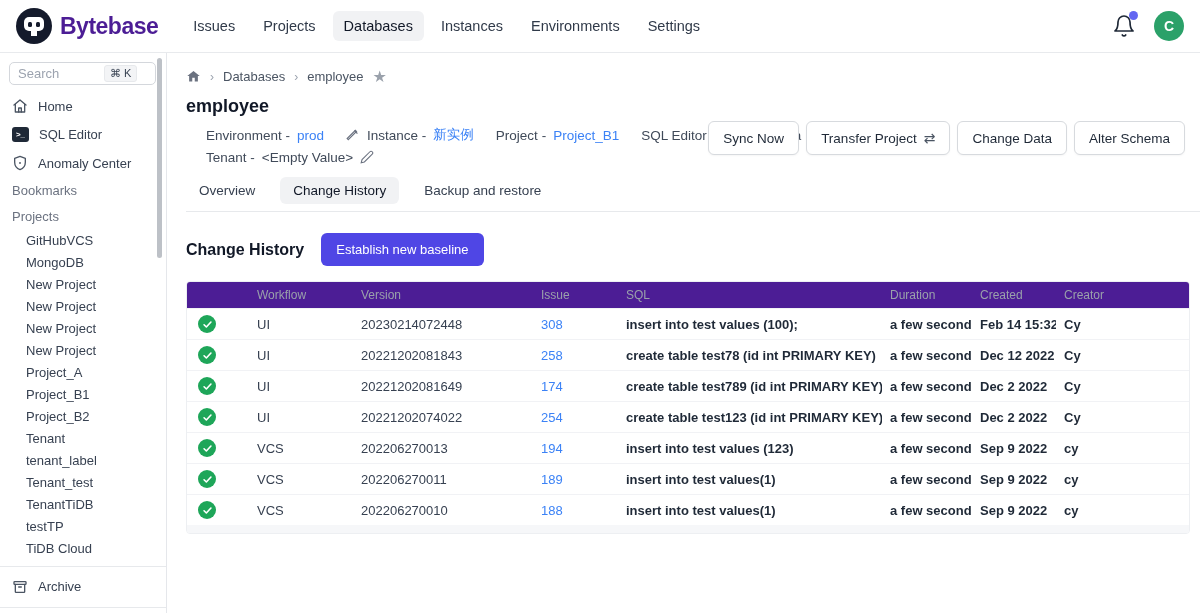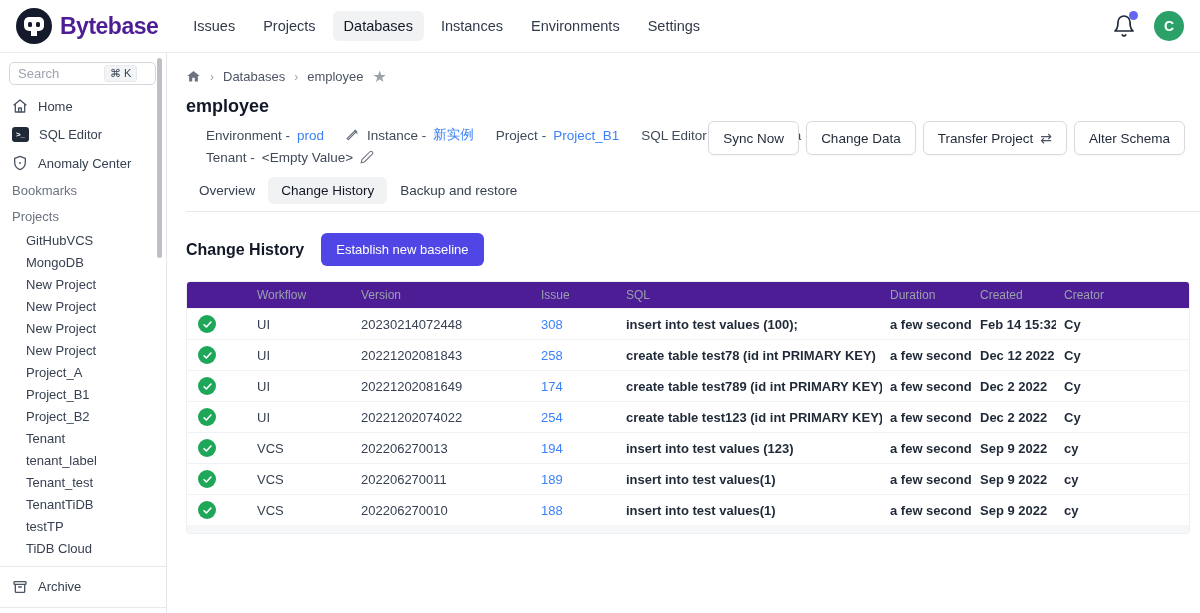--- a/index.html
+++ b/index.html
@@ -62,21 +62,21 @@
   .meta a, .blue-link { color:#3b82f6; text-decoration:none; cursor:pointer; }
   .mini-term { width:16px; height:14px; background:#1f2937; border-radius:3px; color:#fff;
     font-size:7px; font-weight:700; display:inline-flex; align-items:center; justify-content:center; cursor:pointer; }
 
   .actions { position:absolute; top:52px; right:15px; display:flex; gap:7px;margin-top:16px; }
   .btn { background:#fff; border:1px solid #d7dade; border-radius:6px; padding:8px 14px;
     font-size:13.5px; color:#1f2937; cursor:pointer; display:flex; align-items:center; gap:7px;
     box-shadow:0 1px 2px rgba(0,0,0,.04); font-family:"Liberation Sans", sans-serif; }
   .act-icon { font-size:14px; color:#4b5563; }
 
-  .tabs { margin-top:9px; display:flex; align-items:center; gap:0; padding-bottom:7px;
+  .tabs { margin-top:9px; display:flex; align-items:center; gap:12px; padding-bottom:7px;
     border-bottom:1px solid #e7e9ec; margin-right:0; }
   .tab { font-size:13.5px; color:#374151; padding:6px 13px; border-radius:6px; cursor:pointer; }
   .tab.active { background:#f1f2f4; color:#111827; font-weight:500; }
 
   .section-head { margin-top:21px; display:flex; align-items:center; gap:17px; }
   .section-title { font-size:16px; font-weight:700; color:#111827; }
   .btn-primary { background:#4f46e5; color:#fff; border:none; border-radius:6px; padding:9px 15px;
     font-size:13px; cursor:pointer; font-family:"Liberation Sans", sans-serif; }
 
   .table-wrap { margin:15px 10px 0 0; border:1px solid #edeff2; border-radius:4px; overflow:hidden; }
@@ -264,27 +264,27 @@
     </div>
 
     <div class="actions">
 
         <button class="btn">
           <span>Sync Now</span>
 
         </button>
 
         <button class="btn">
-          <span>Change Data</span>
-
-        </button>
-
-        <button class="btn">
           <span>Transfer Project</span>
           <span class="act-icon">⇄</span>
+        </button>
+
+        <button class="btn">
+          <span>Change Data</span>
+
         </button>
 
         <button class="btn">
           <span>Alter Schema</span>
 
         </button>
       </div>
 
     <div class="tabs">
 

